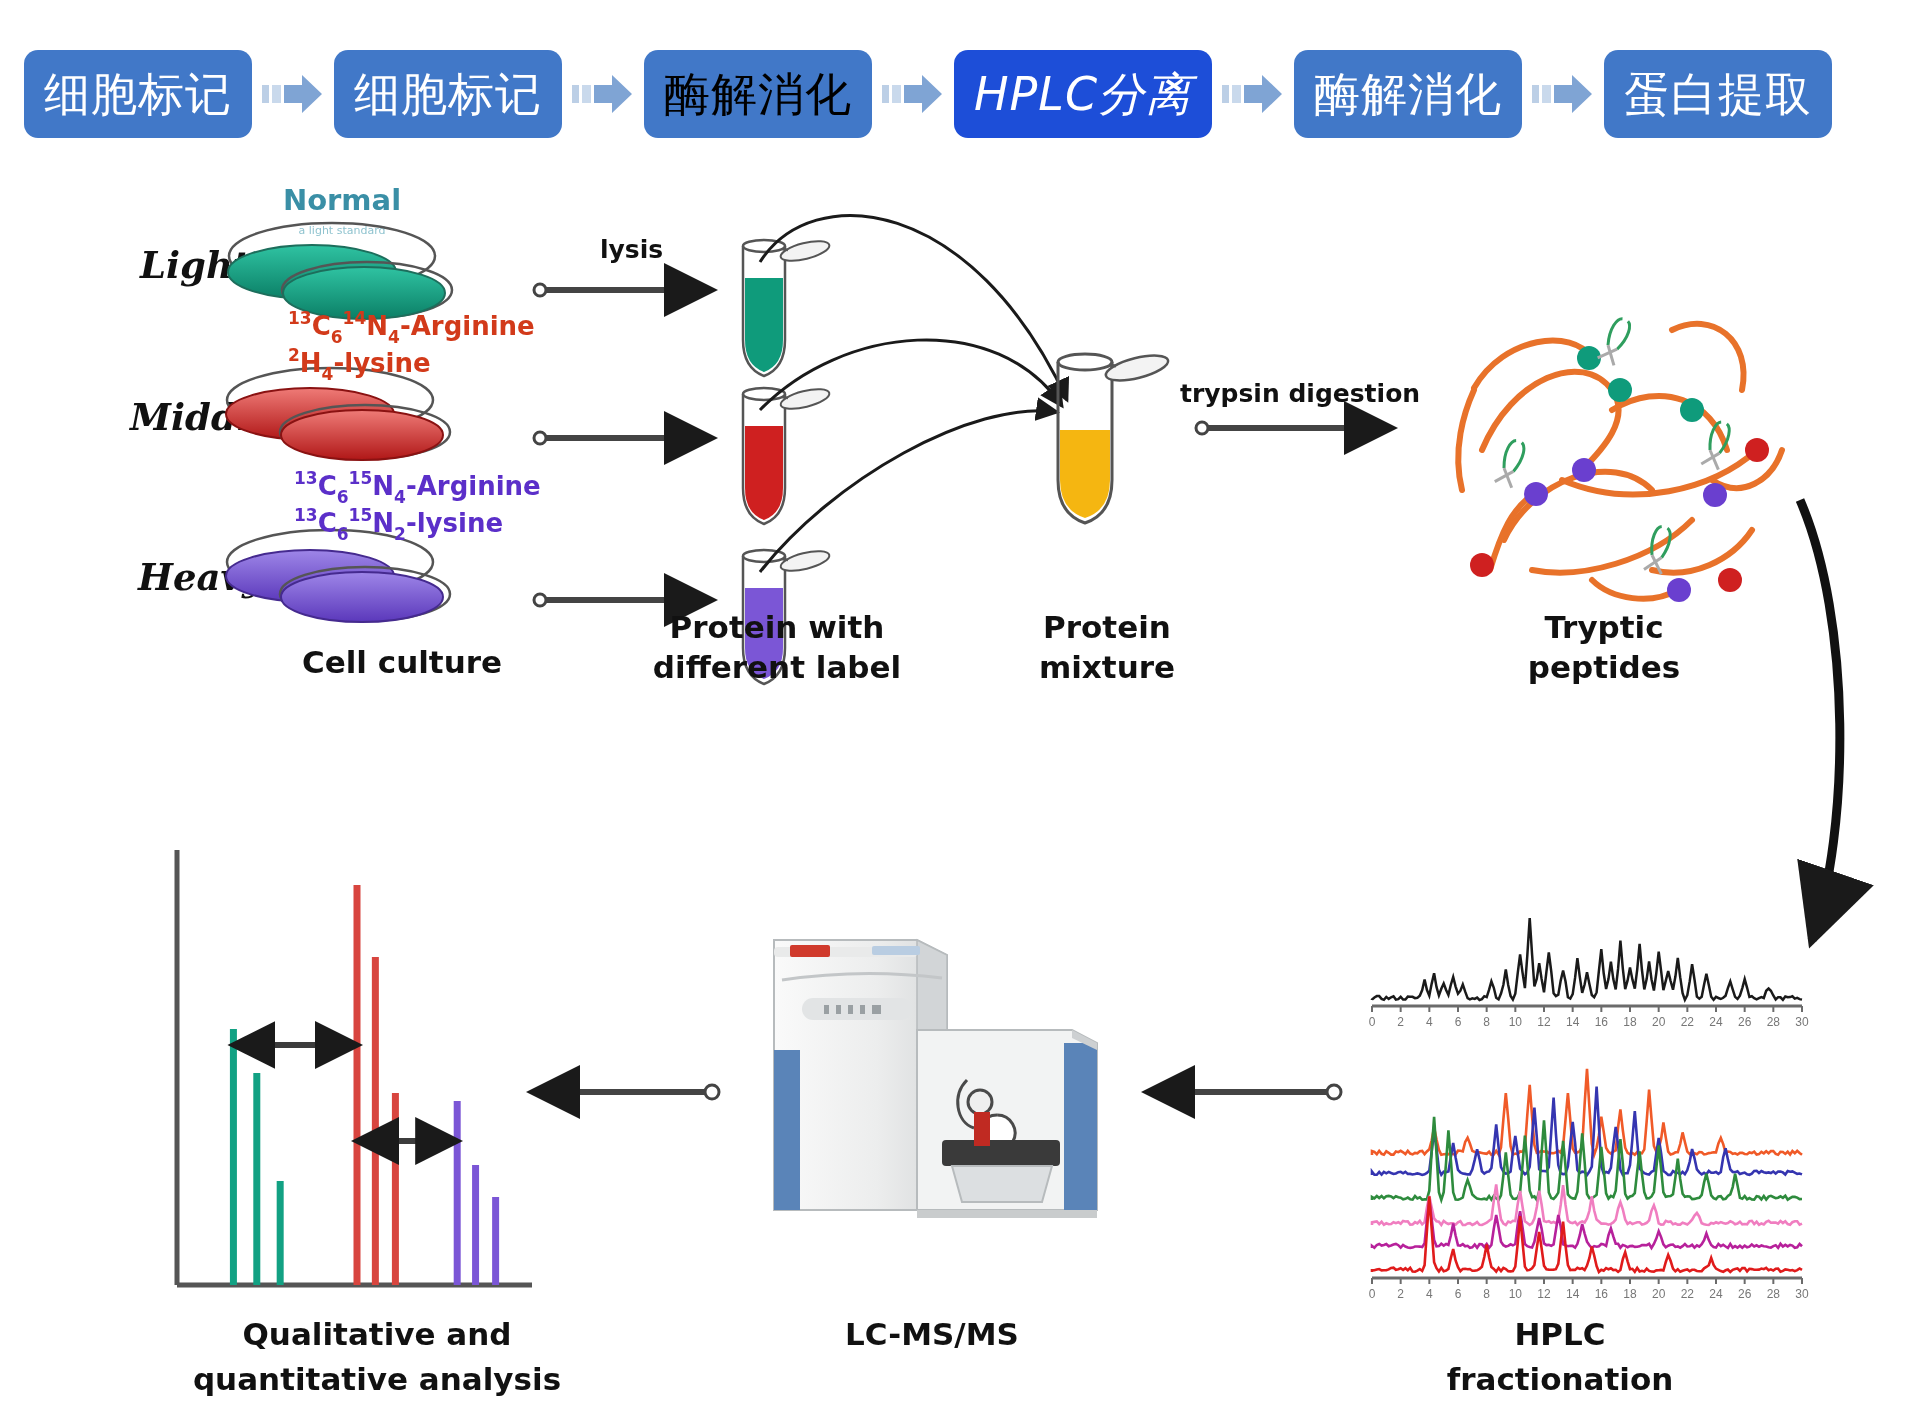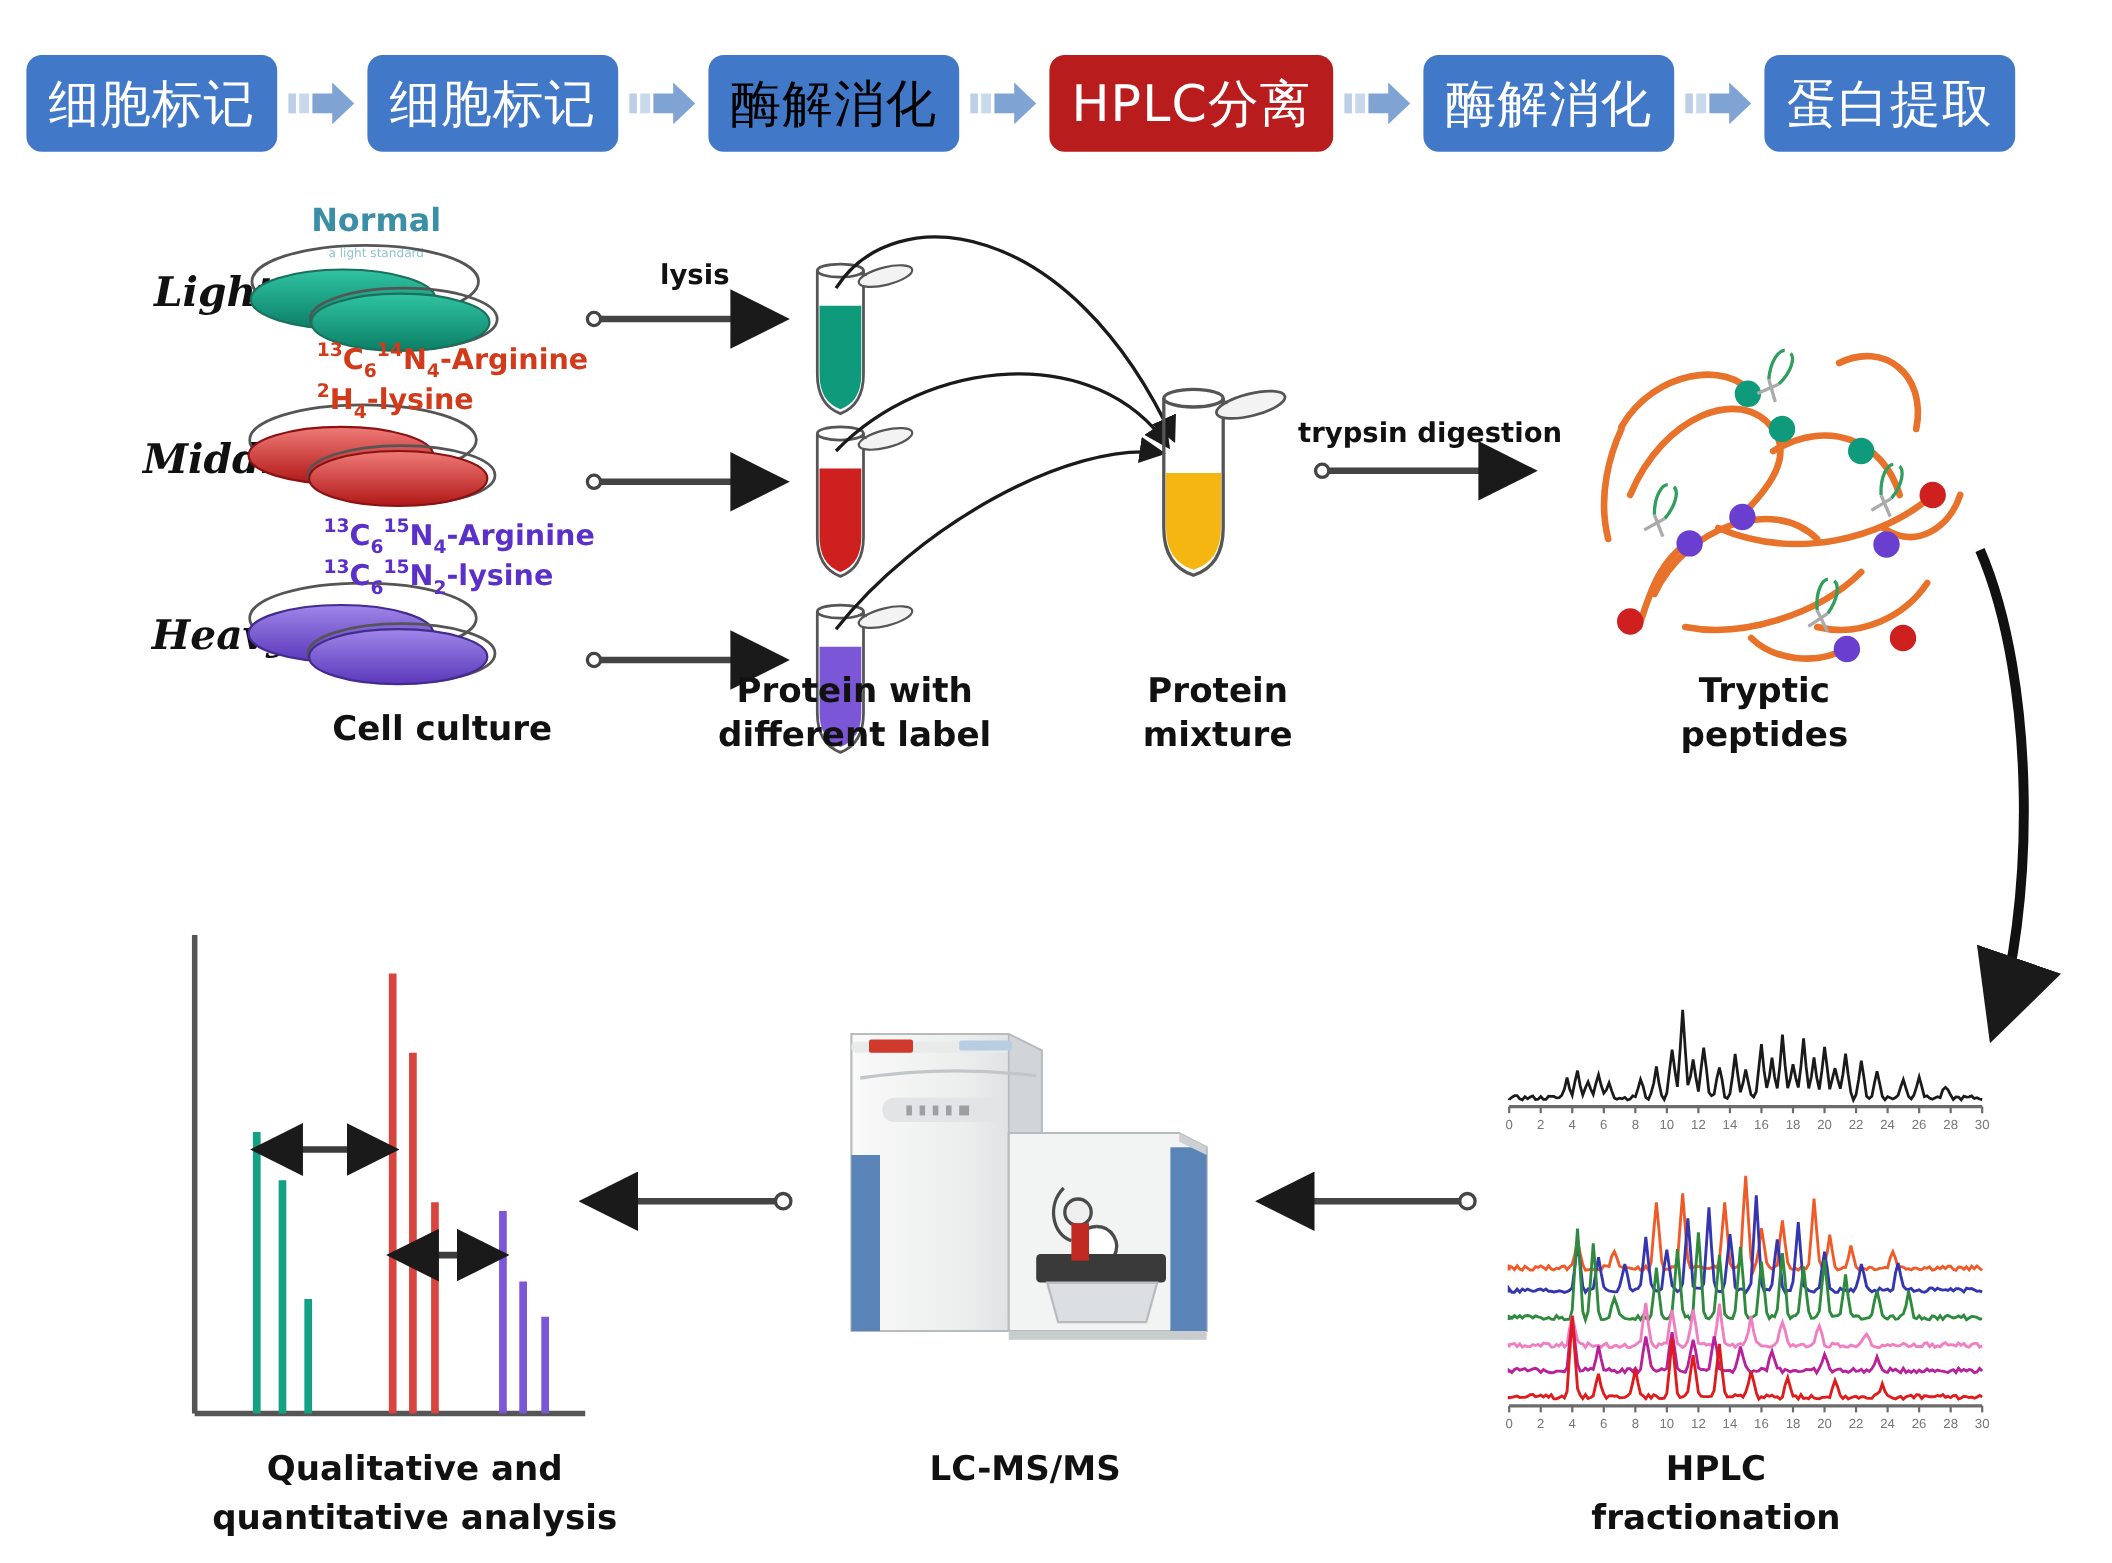--- a/index.html
+++ b/index.html
@@ -51,21 +51,21 @@
         <path d="M22,14 L40,14 L40,4 L60,23 L40,42 L40,32 L22,32 Z" fill="#7fa4d4"></path>
       </svg></div>
     <div class="step" style="background: rgb(65, 120, 200);">
       <span class="step-label" style="color: #000000;">酶解消化</span>
     </div>
     <div class="bar-arrow"><svg width="62" height="46" viewBox="0 0 62 46">
         <rect x="0" y="14" width="7" height="18" fill="#bccfe6"></rect>
         <rect x="10" y="14" width="9" height="18" fill="#c9d9ec"></rect>
         <path d="M22,14 L40,14 L40,4 L60,23 L40,42 L40,32 L22,32 Z" fill="#7fa4d4"></path>
       </svg></div>
-    <div class="step" style="background: #b91c1c;">
+    <div class="step" style="background: #1d4ed8; font-style: italic;">
       <span class="step-label" style="color: rgb(255, 255, 255);">HPLC分离</span>
     </div>
     <div class="bar-arrow"><svg width="62" height="46" viewBox="0 0 62 46">
         <rect x="0" y="14" width="7" height="18" fill="#bccfe6"></rect>
         <rect x="10" y="14" width="9" height="18" fill="#c9d9ec"></rect>
         <path d="M22,14 L40,14 L40,4 L60,23 L40,42 L40,32 L22,32 Z" fill="#7fa4d4"></path>
       </svg></div>
     <div class="step" style="background: rgb(65, 120, 200);">
       <span class="step-label" style="color: rgb(255, 255, 255);">酶解消化</span>
     </div>

